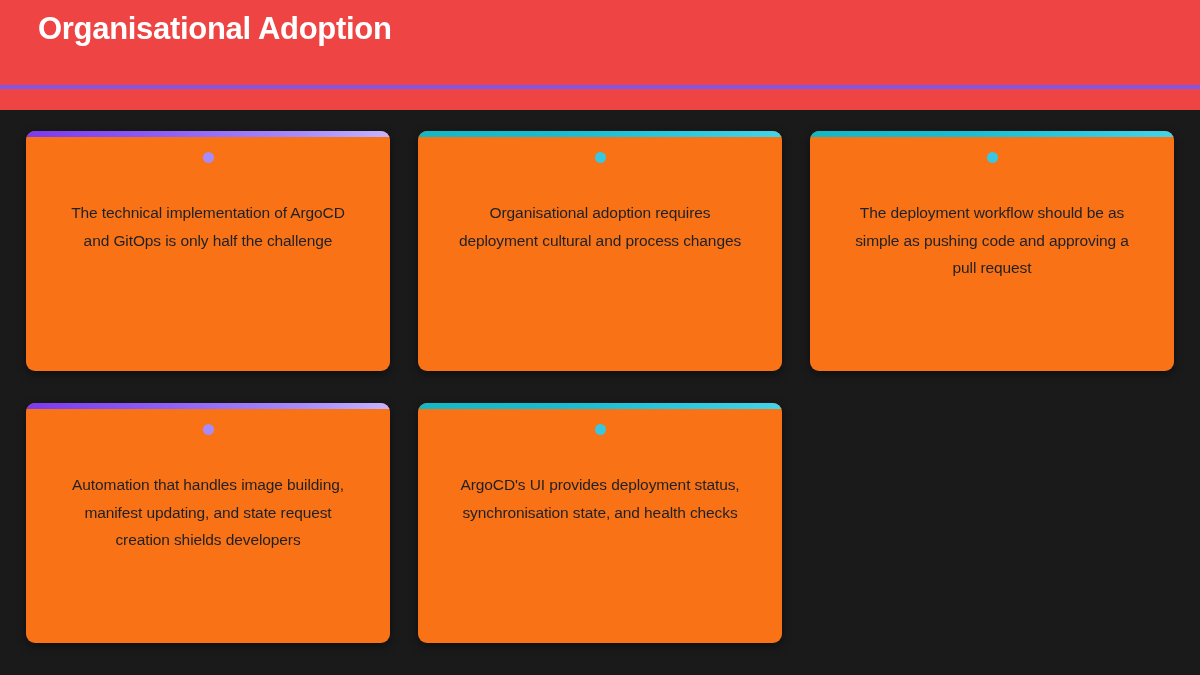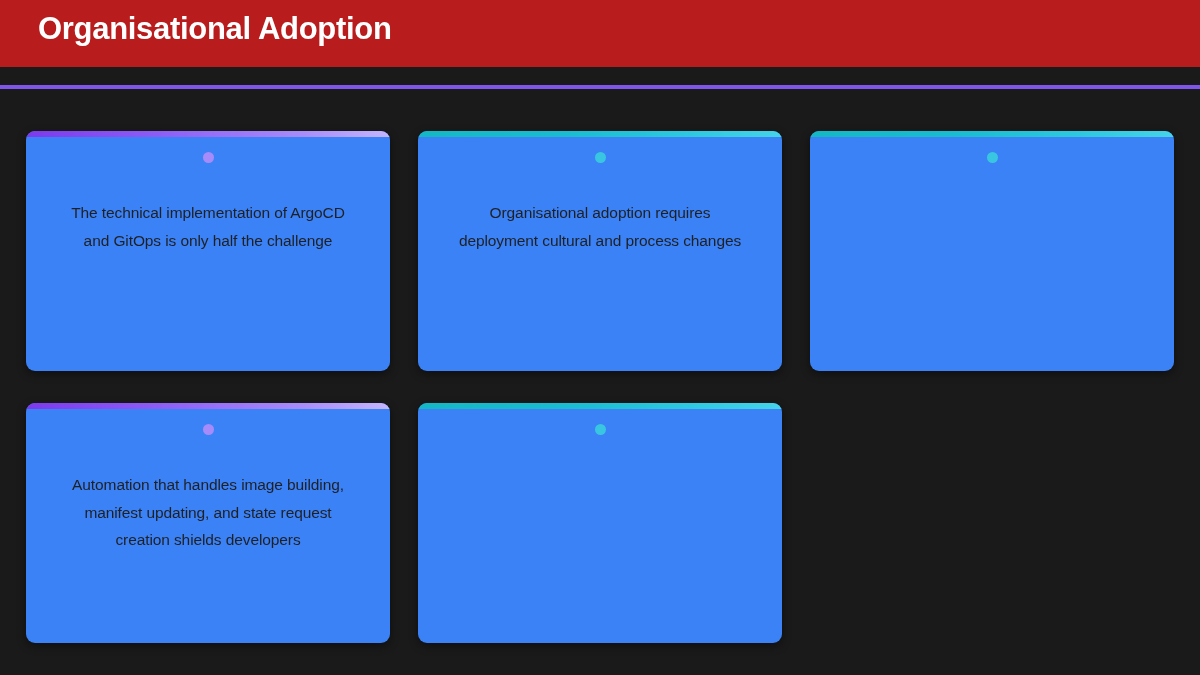--- a/index.html
+++ b/index.html
@@ -15,22 +15,22 @@
     font-family: "Liberation Sans", sans-serif;
     position: relative;
   }
 
   
   .slide-header {
     position: absolute;
     top: 0;
     left: 0;
     width: 1200px;
-    height: 67px;
-    background: #b91c1c;
+    height: 110px;
+    background: #ef4444;
   }
 
   .slide-title {
     position: absolute;
     left: 38px;
     top: 11px;
     font-size: 31px;
     font-weight: bold;
     color: #ffffff;
     letter-spacing: -0.3px;
@@ -55,21 +55,21 @@
     width: 1148px;
     display: grid;
     grid-template-columns: repeat(3, 364px);
     grid-auto-rows: 240px;
     column-gap: 28px;
     row-gap: 32px;
   }
 
   .card {
     position: relative;
-    background: #3b82f6;
+    background: #f97316;
     border-radius: 9px;
     overflow: hidden;
     box-shadow: 0 3px 10px rgba(0,0,0,0.45);
     display: flex;
     flex-direction: column;
     align-items: center;
   }
 
   .card-accent {
     position: absolute;
@@ -128,26 +128,28 @@
   <div class="card">
     <div class="card-accent teal"></div>
     <div class="card-dot teal"></div>
     <div class="card-text">Organisational adoption requires deployment cultural and process changes</div>
   </div>
 
 
   <div class="card">
     <div class="card-accent teal"></div>
     <div class="card-dot teal"></div>
+    <div class="card-text">The deployment workflow should be as simple as pushing code and approving a pull request</div>
   </div>
 
   <div class="card">
     <div class="card-accent purple"></div>
     <div class="card-dot purple"></div>
     <div class="card-text">Automation that handles image building, manifest updating, and state request creation shields developers</div>
   </div>
 
   <div class="card">
     <div class="card-accent teal"></div>
     <div class="card-dot teal"></div>
+    <div class="card-text">ArgoCD's UI provides deployment status, synchronisation state, and health checks</div>
   </div>
 
 </div>
 
 </body></html>

